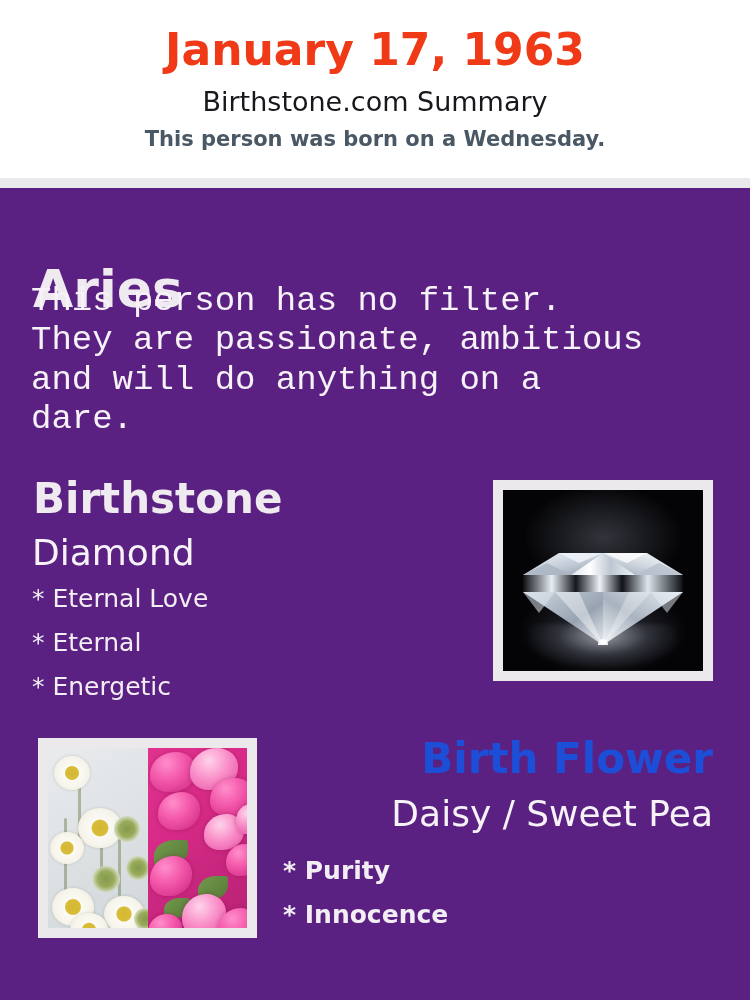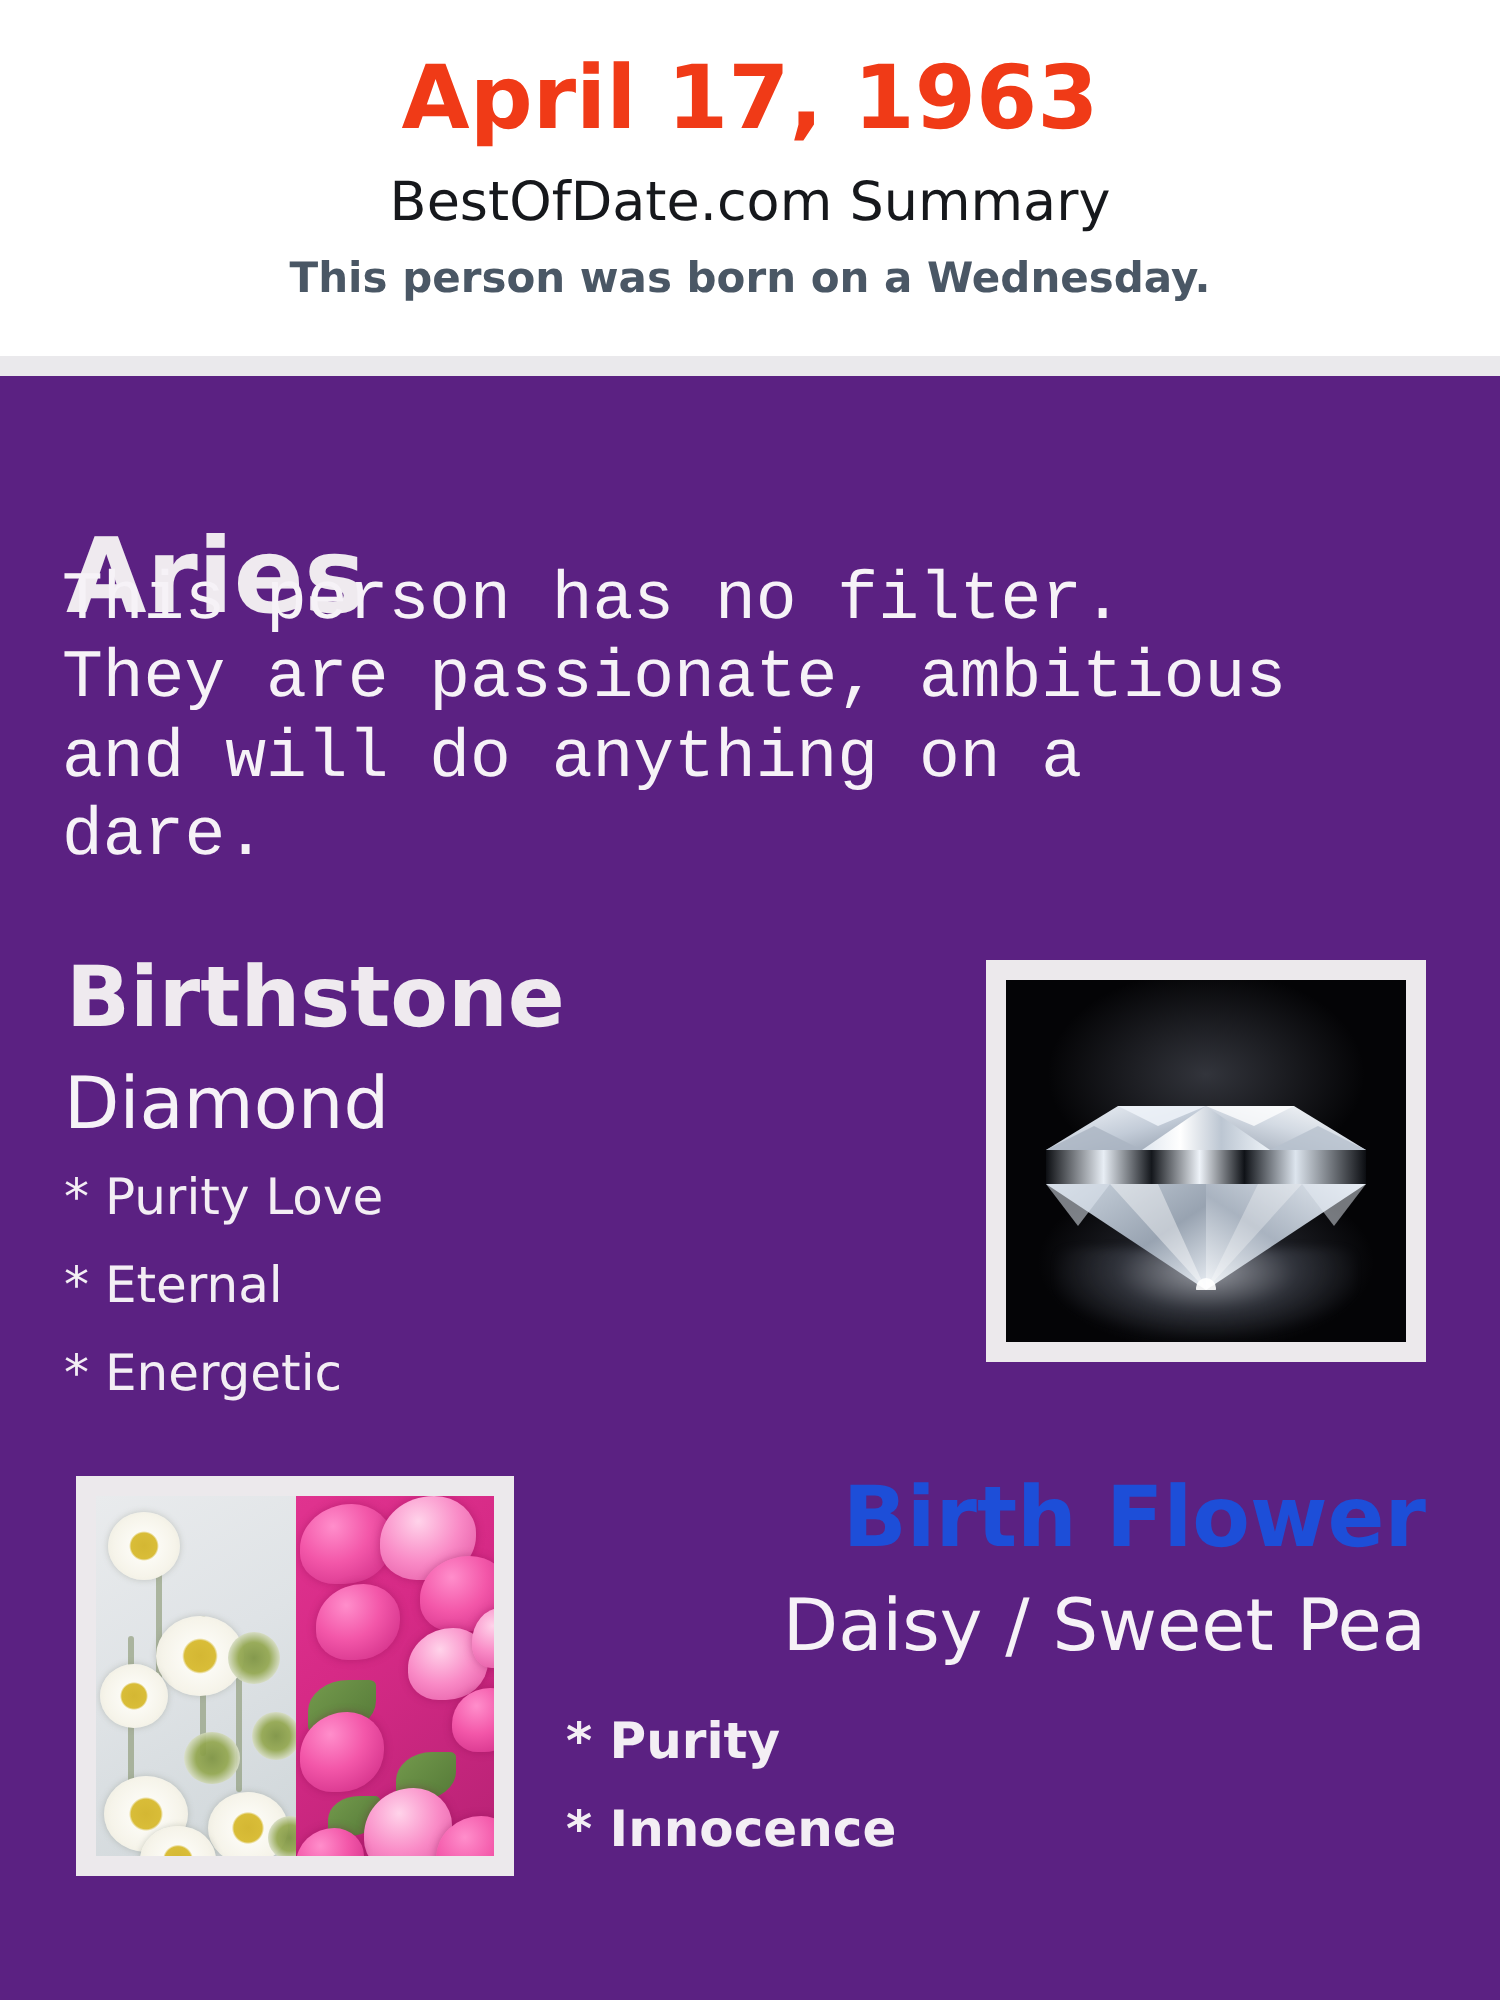--- a/index.html
+++ b/index.html
@@ -154,35 +154,35 @@
     background:linear-gradient(135deg,#6fa04a 0%,#4f7e34 100%);
     opacity:0.95;
   }
 </style>
 </head>
 <body>
 
 <div class="page">
 
   <div class="header">
-    <div class="header-date">April 17, 1963</div>
-    <div class="header-sub">BestOfDate.com Summary</div>
+    <div class="header-date">January 17, 1963</div>
+    <div class="header-sub">Birthstone.com Summary</div>
     <div class="header-note">This person was born on a Wednesday.</div>
   </div>
   <div class="divider"></div>
 
   <div class="body-panel"></div>
 
   <div class="zodiac-title">Aries</div>
   <div class="zodiac-desc">This person has no filter. They are passionate, ambitious and will do anything on a dare.</div>
 
   <div class="stone-title">Birthstone</div>
   <div class="stone-name">Diamond</div>
   <ul class="stone-traits">
-    <li>* Purity Love</li>
+    <li>* Eternal Love</li>
     <li>* Eternal</li>
     <li>* Energetic</li>
   </ul>
 
   <div class="frame stone-frame">
     <div class="inner">
       <div class="diamond-scene">
         <div class="refl"></div>
         <div class="diamond-wrap">
           <svg viewBox="0 0 168 104" width="168" height="104">

